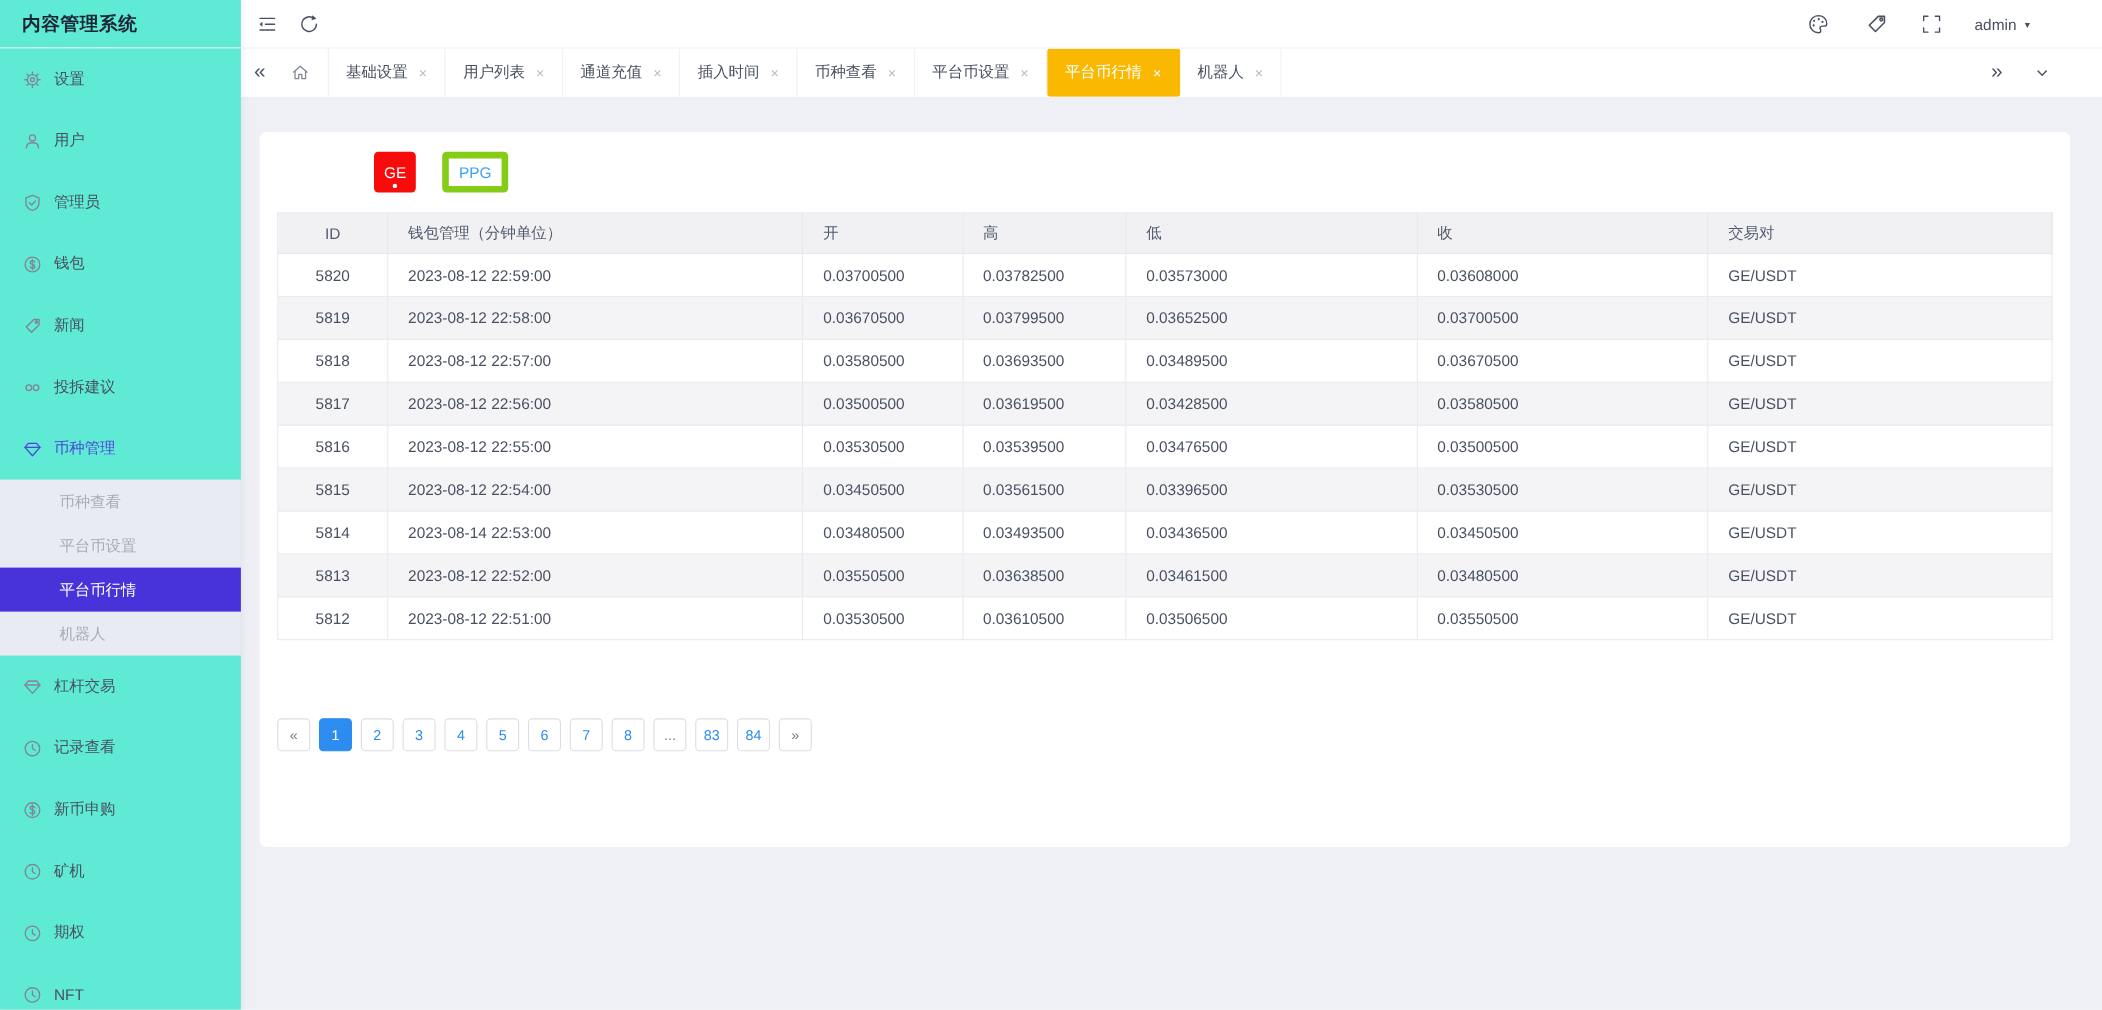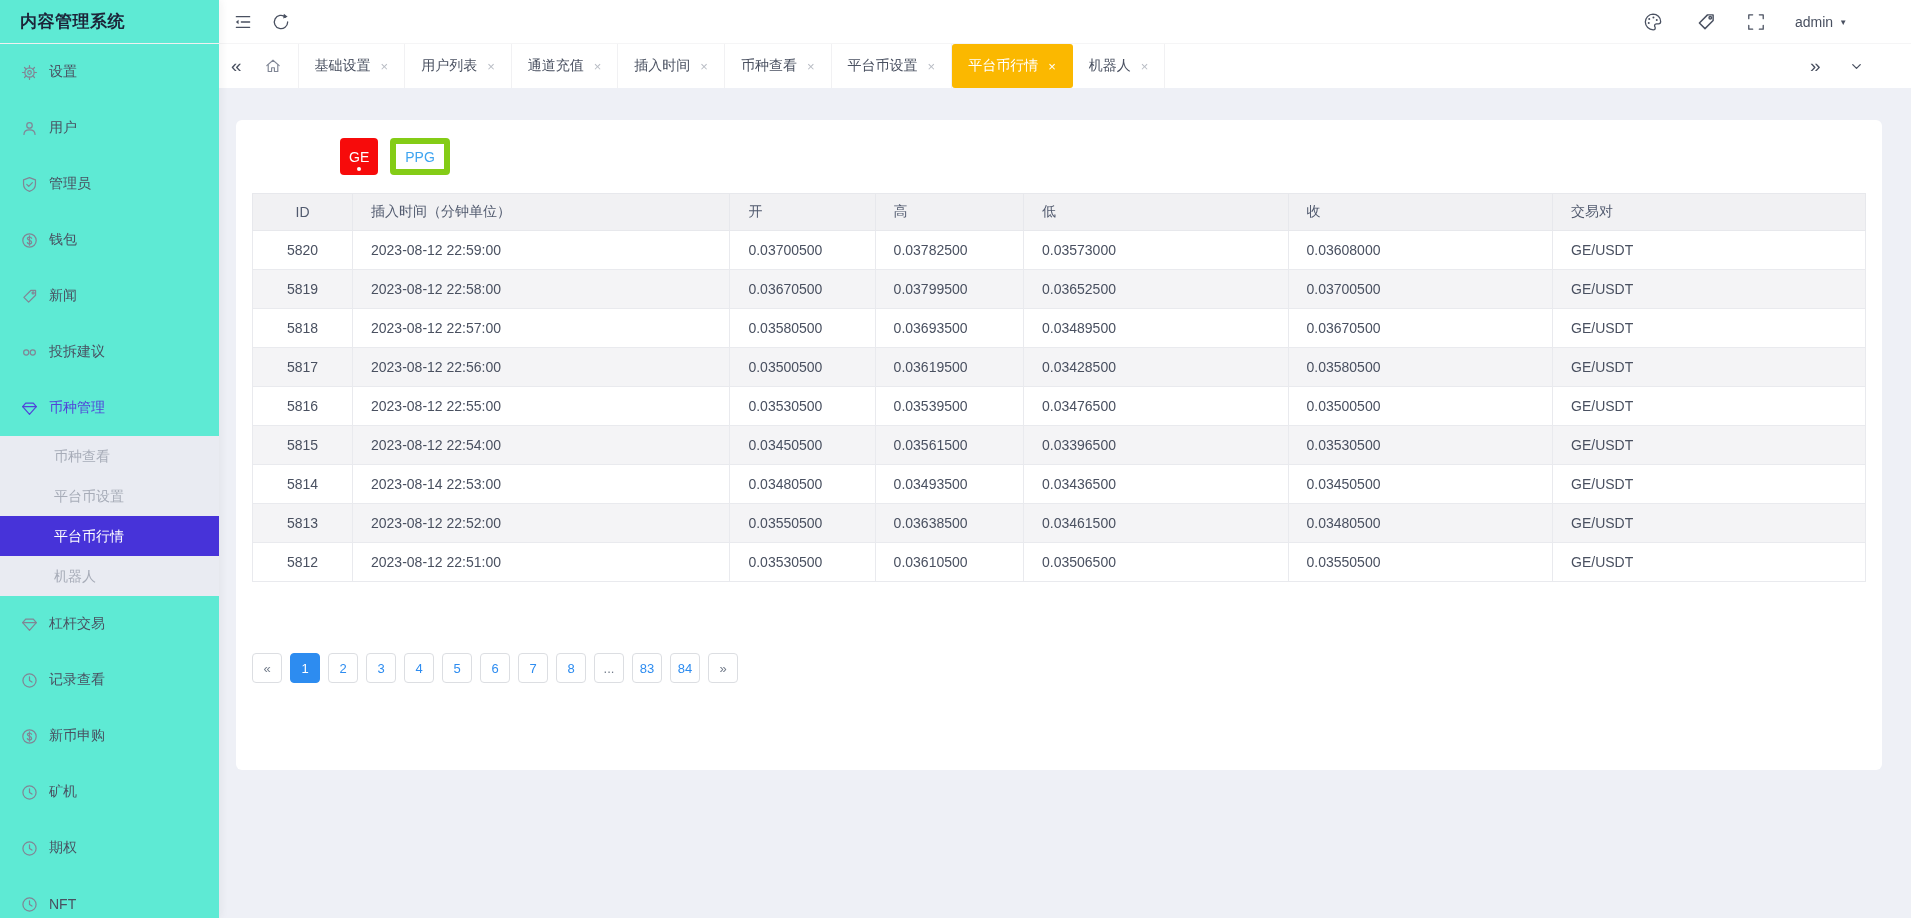--- a/index.html
+++ b/index.html
@@ -42,21 +42,21 @@
   .tab .tab-x { color:#b8bcc4; font-size:13px; }
   .tab.active { background:var(--accent-orange); color:#fff; border-radius:3px; border-right-color:transparent; }
   .tab.active .tab-x { color:#fff; }
   .tab-home-ic { width:18px; height:18px; color:#808695; }
   .tab-fwd { position:absolute; left:1591px; font-size:19px; color:#495060; cursor:pointer; }
   .tab-drop { position:absolute; left:1630px; top:15px; width:15px; height:15px; color:#495060; cursor:pointer; }
 
   
   .card { position:absolute; left:236px; top:120px; width:1646px; height:650px; background:#fff;
           border-radius:6px; }
-  .coins { position:absolute; left:104px; top:18px; display:flex; gap:12px; }
+  .coins { position:absolute; left:104px; top:18px; display:flex; gap:24px; }
   .coin-btn { height:37px; min-width:37px; padding:0 9px; border-radius:4px; font-size:14px;
               display:flex; align-items:center; justify-content:center; cursor:pointer; position:relative; }
   .coin-btn.active { background:var(--accent-red); color:#fff; }
   .coin-btn.active::after { content:''; position:absolute; bottom:4px; left:50%; transform:translateX(-50%);
               width:4px; height:4px; border-radius:50%; background:#fff; }
   .coin-btn.plain { background:#fff; border:6px solid #84cc16; color:var(--ppg-blue); }
 
   .table-wrap { position:absolute; left:16px; right:16px; top:73px; }
   table { width:100%; border-collapse:collapse; table-layout:fixed; font-size:14px; color:#495060; }
   th { background:#f1f1f3; height:37px; font-weight:normal; text-align:left; padding-left:18px;
@@ -309,21 +309,21 @@
           <col style="width:23.4%">
           <col style="width:9%">
           <col style="width:9.2%">
           <col style="width:16.4%">
           <col style="width:16.4%">
           <col style="width:19.4%">
         </colgroup>
       <thead>
           <tr id="thead-row">
             <th>ID</th>
-            <th>插入时间（分钟单位）</th>
+            <th>钱包管理（分钟单位）</th>
             <th>开</th>
             <th>高</th>
             <th>低</th>
             <th>收</th>
             <th>交易对</th>
           </tr>
         </thead>
       <tbody id="tbody">
           <tr>
             <td>5820</td>

